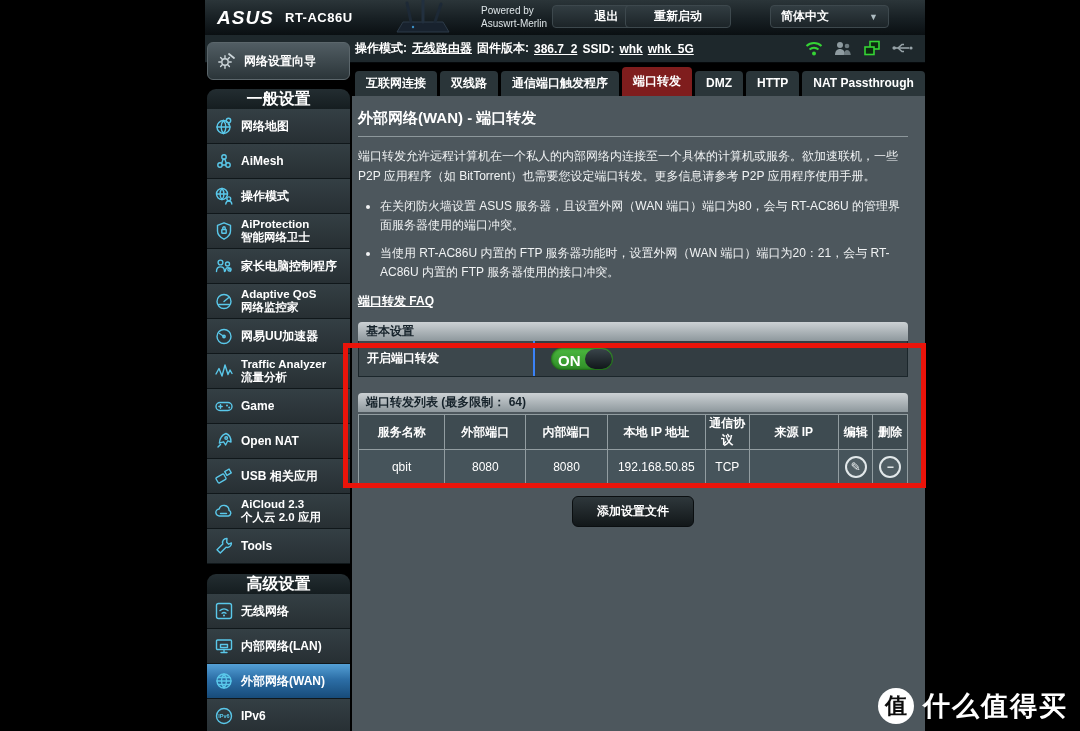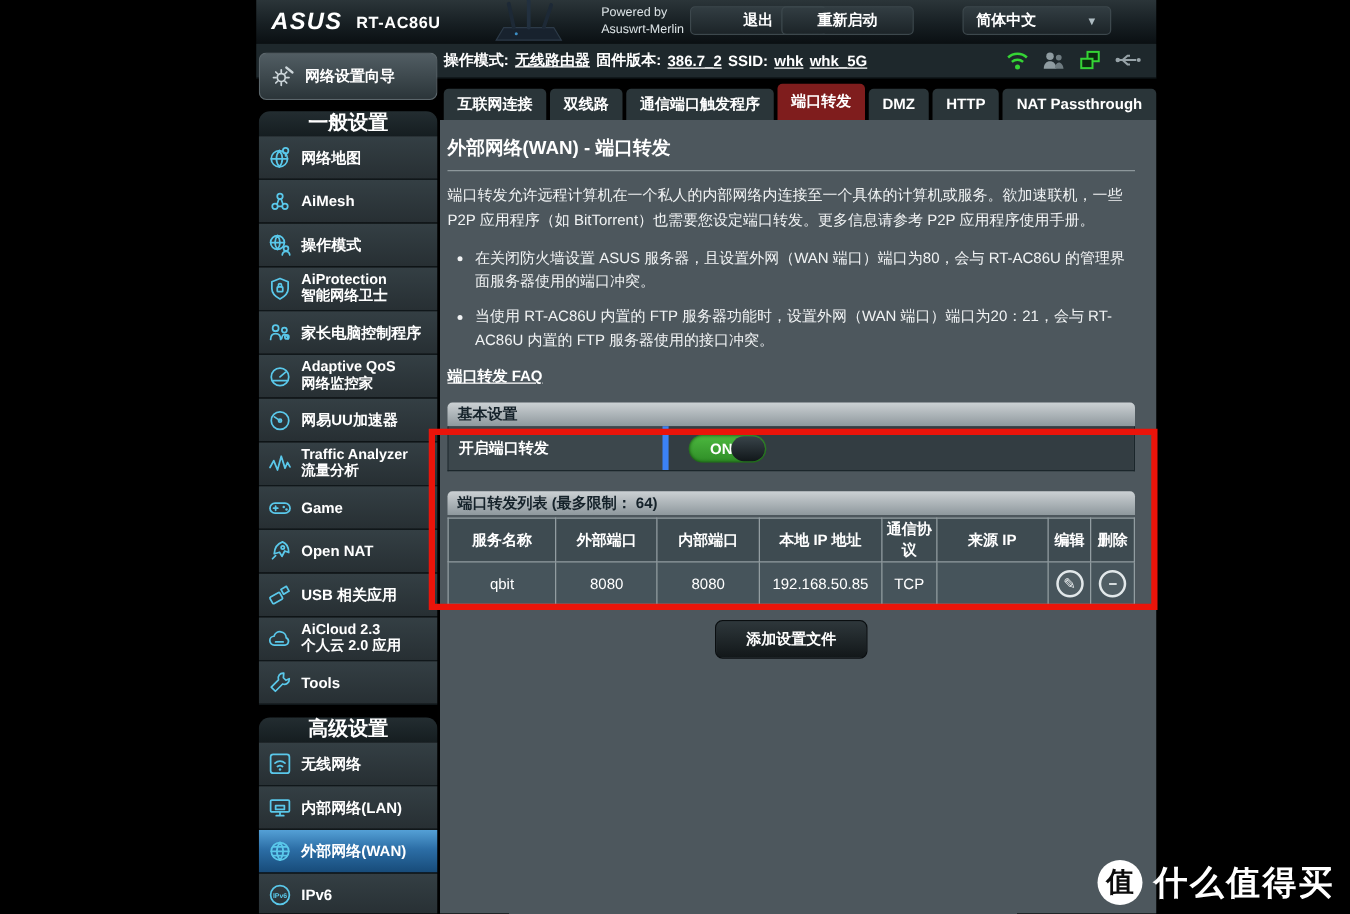--- a/index.html
+++ b/index.html
@@ -62,26 +62,26 @@
                 border-bottom:1px solid #8d979b; margin-bottom:10px; }
   .desc { font-size:12px; line-height:1.65; margin-bottom:2px; }
   .bullets { margin:10px 0 2px 22px; }
   .bullets li { font-size:12px; line-height:1.6; margin-bottom:9px; }
   .faq-link { display:inline-block; font-size:12px; font-weight:bold; color:#fff;
               text-decoration:underline; cursor:pointer; margin:2px 0 12px 0; }
   .section-bar { height:19px; background:linear-gradient(180deg,#ccd1d4,#8e989d);
                  border-radius:4px 4px 0 0; color:#15222a; font-size:12px; font-weight:bold;
                  line-height:19px; padding-left:8px; }
   .toggle-row { display:flex; border:1px solid #1b262b; border-top:none; }
-  .toggle-row .cell-label { width:176px; background:#3c474c; border-right:5px solid #3b82f6;
+  .toggle-row .cell-label { width:176px; background:#3c474c; border-right:2px solid #3b82f6;
                             padding:9px 8px; font-size:12px; font-weight:bold; color:#fff; }
   .toggle-row .cell-value { flex:1; background:#333d42; display:flex; align-items:center; padding-left:16px; }
   .toggle { position:relative; width:62px; height:22px; border-radius:11px;
             background:linear-gradient(180deg,#4cb83f,#2f8d27); box-shadow:inset 0 0 3px #0a3a05; cursor:pointer; }
-  .toggle .on-label { position:absolute; left:17px; top:4px; color:#fff; font-size:12px; font-weight:bold; }
+  .toggle .on-label { position:absolute; left:7px; top:4px; color:#fff; font-size:15px; font-weight:bold; }
   .toggle .knob { position:absolute; right:1px; top:1px; width:27px; height:20px; border-radius:10px;
                   background:linear-gradient(180deg,#39444a,#11171a); }
   .list-bar { margin-top:16px; }
   table.fwd { width:100%; border-collapse:collapse; margin-top:2px; table-layout:fixed; }
   table.fwd th { background:#3e4b51; border:1px solid #929da1; color:#fff; font-size:12px;
                  font-weight:bold; height:29px; text-align:center; }
   table.fwd td { background:#46545b; border:1px solid #929da1; color:#fff; font-size:12px;
                  height:34px; text-align:center; }
   .circle-btn { display:inline-flex; width:22px; height:22px; border:2px solid #e2e8ea; border-radius:50%;
                 align-items:center; justify-content:center; color:#eef2f3; font-size:12px; font-weight:bold;

